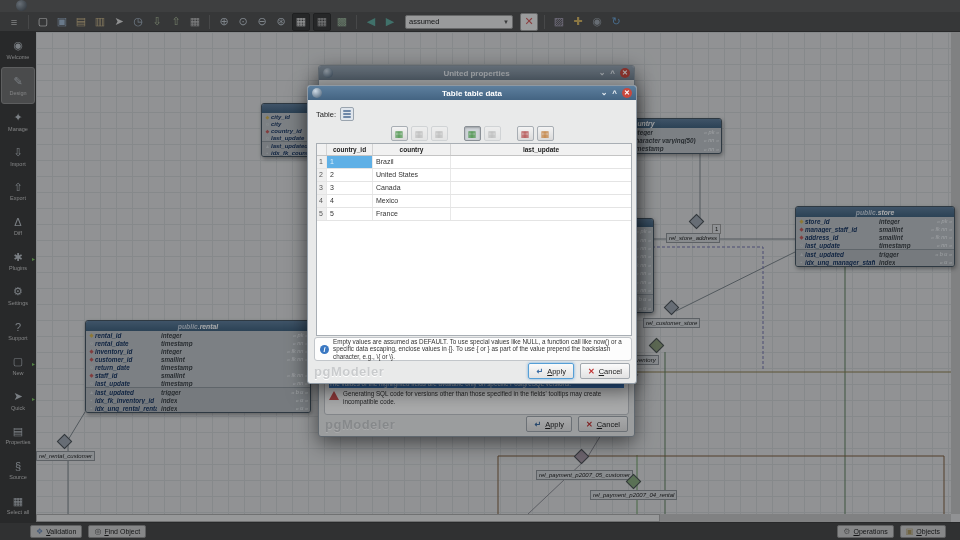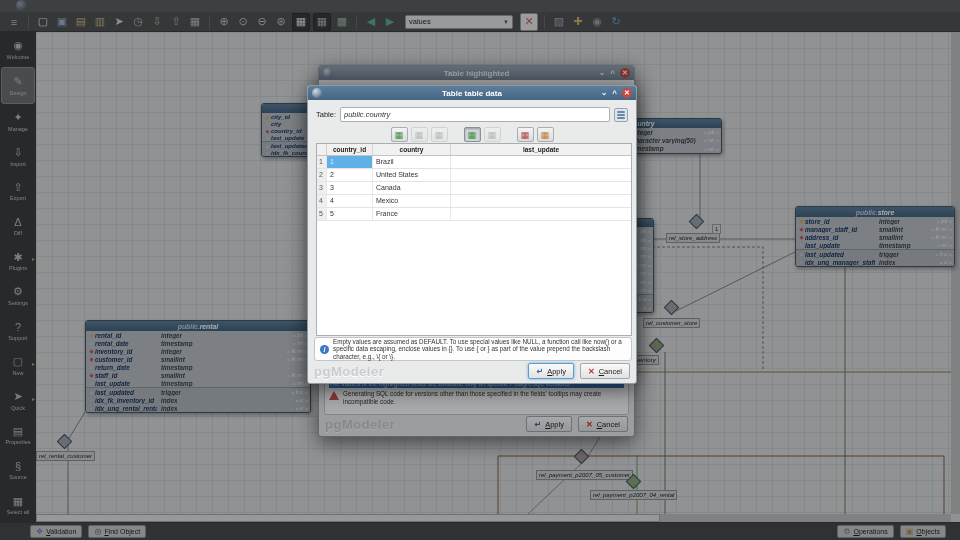--- a/index.html
+++ b/index.html
@@ -154,21 +154,21 @@
       <span class="tbi" style="color: rgb(188, 196, 204);">⊙</span>
       <span class="tbi" style="color: rgb(188, 196, 204);">⊖</span>
       <span class="tbi" style="color: rgb(188, 196, 204);">⊛</span>
       <span class="tbi pressed" style="color: rgb(224, 224, 224);">▦</span>
       <span class="tbi pressed" style="color: rgb(174, 174, 174);">▦</span>
       <span class="tbi" style="color: rgb(156, 184, 156);">▩</span>
       <span class="tbsep"></span>
       <span class="tbi" style="color: rgb(95, 168, 156);">◀</span>
       <span class="tbi" style="color: rgb(95, 168, 156);">▶</span>
       <span class="combo">
-        <span>values</span>
+        <span>assumed</span>
         <span class="arr">▼</span>
       </span>
       <span class="tbi chip" style="color: rgb(208, 88, 88);">✕</span>
       <span class="tbsep"></span>
       <span class="tbi" style="color: rgb(176, 168, 192);">▨</span>
       <span class="tbi" style="color: rgb(208, 176, 96);">✚</span>
       <span class="tbi" style="color: rgb(154, 162, 170);">◉</span>
       <span class="tbi" style="color: rgb(106, 160, 208);">↻</span>
     </div>
 
@@ -543,21 +543,21 @@
         <button class="bbtn">
           <span class="bico" style="color: rgb(168, 148, 92);">▣</span>
           <span class="mn">Objects</span>
         </button>
       </span>
     </div>
 
   <div class="dlg tp">
     <div class="dlg-tb">
       <span class="dico"></span>
-      <span>Table highlighted</span>
+      <span>United properties</span>
       <span class="ctl">
         <span class="chv">⌄</span>
         <span class="chv">˄</span>
         <span class="cls">✕</span>
       </span>
     </div>
     <div class="tp-alert">
       <div class="hl">The values of the highlighted fields are available only on specific PostgreSQL versions.</div>
       <div class="wrow">
         <span class="warn"></span>
@@ -585,21 +585,20 @@
       <span class="dico"></span>
       <span>Table table data</span>
       <span class="ctl">
         <span class="chv">⌄</span>
         <span class="chv">˄</span>
         <span class="cls">✕</span>
       </span>
     </div>
     <div class="namerow">
       <span class="nl">Table:</span>
-      <input readonly="" value="public.country" style="">
       <span class="sidebtn">
           <i></i>
           <i></i>
           <i></i>
         </span>
     </div>
     <div class="etd-tools" id="etdtools">
         <span class="grp">
           <button class="tbtn" style="color: rgb(62, 142, 62);">▦</button>
           <button class="tbtn dis" style="color: rgb(106, 106, 106);">▦</button>

